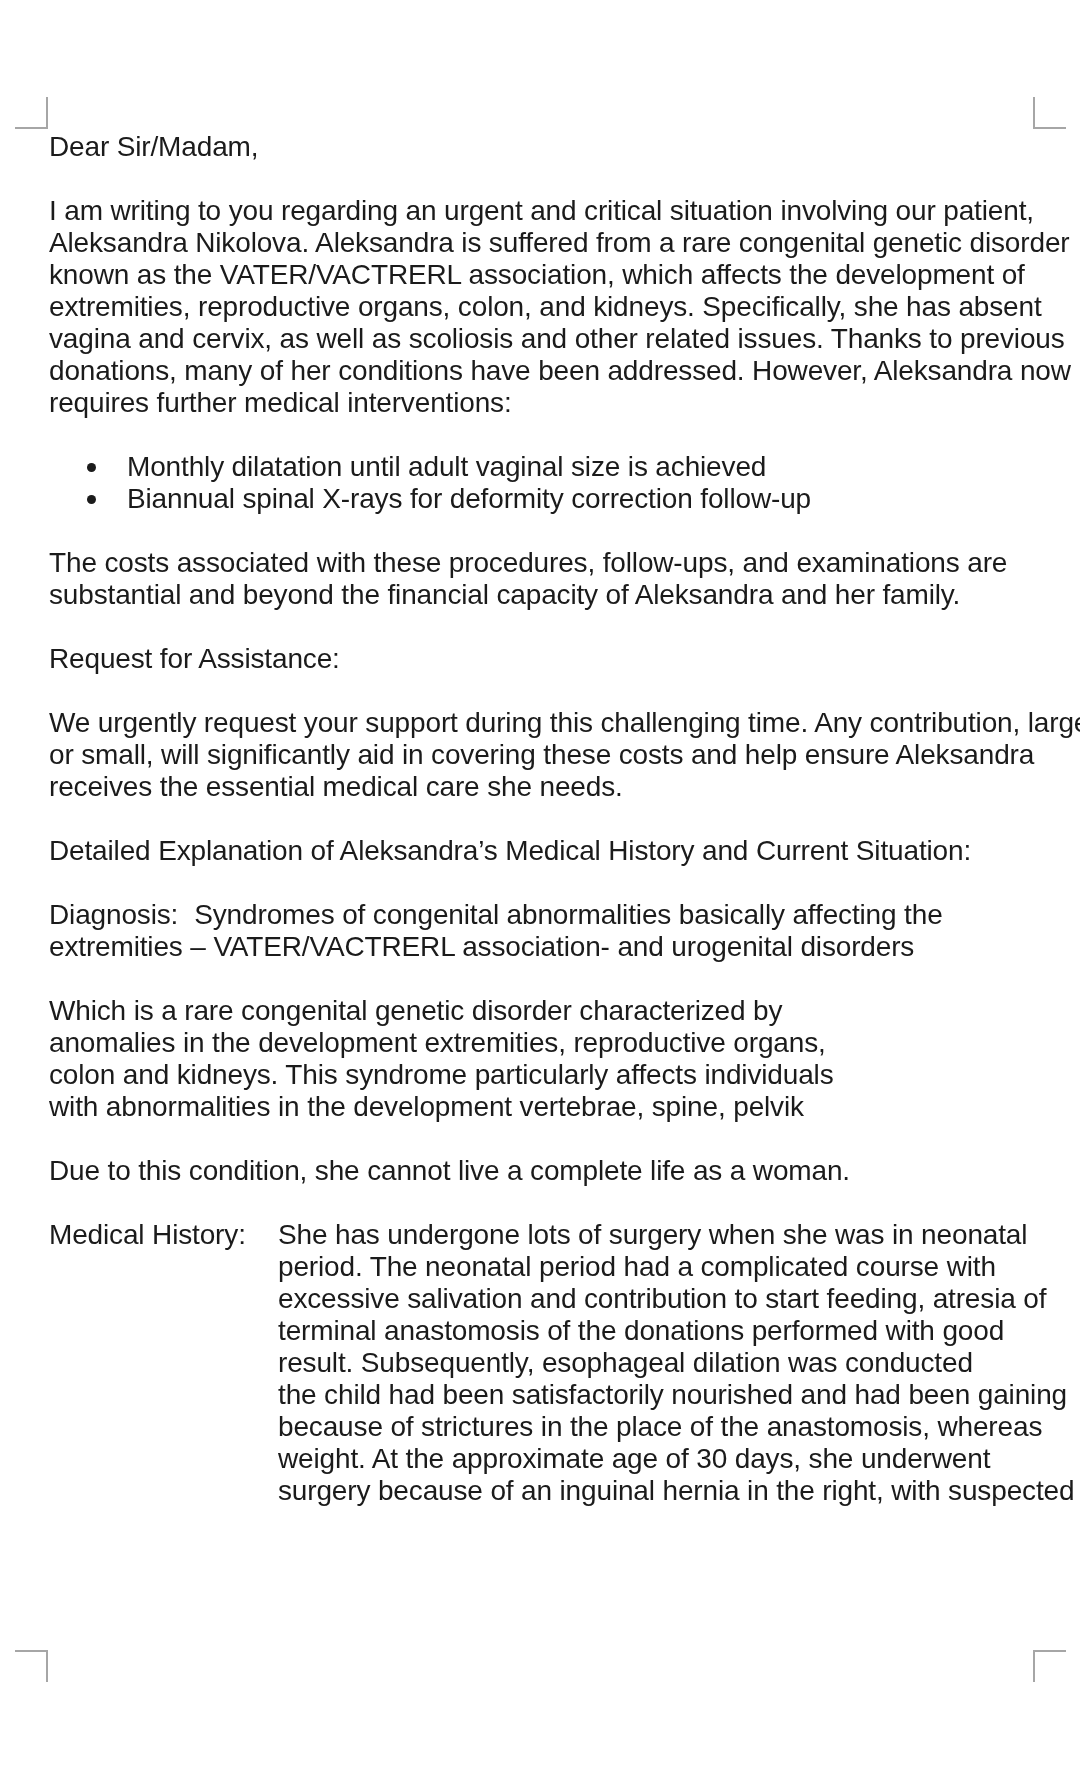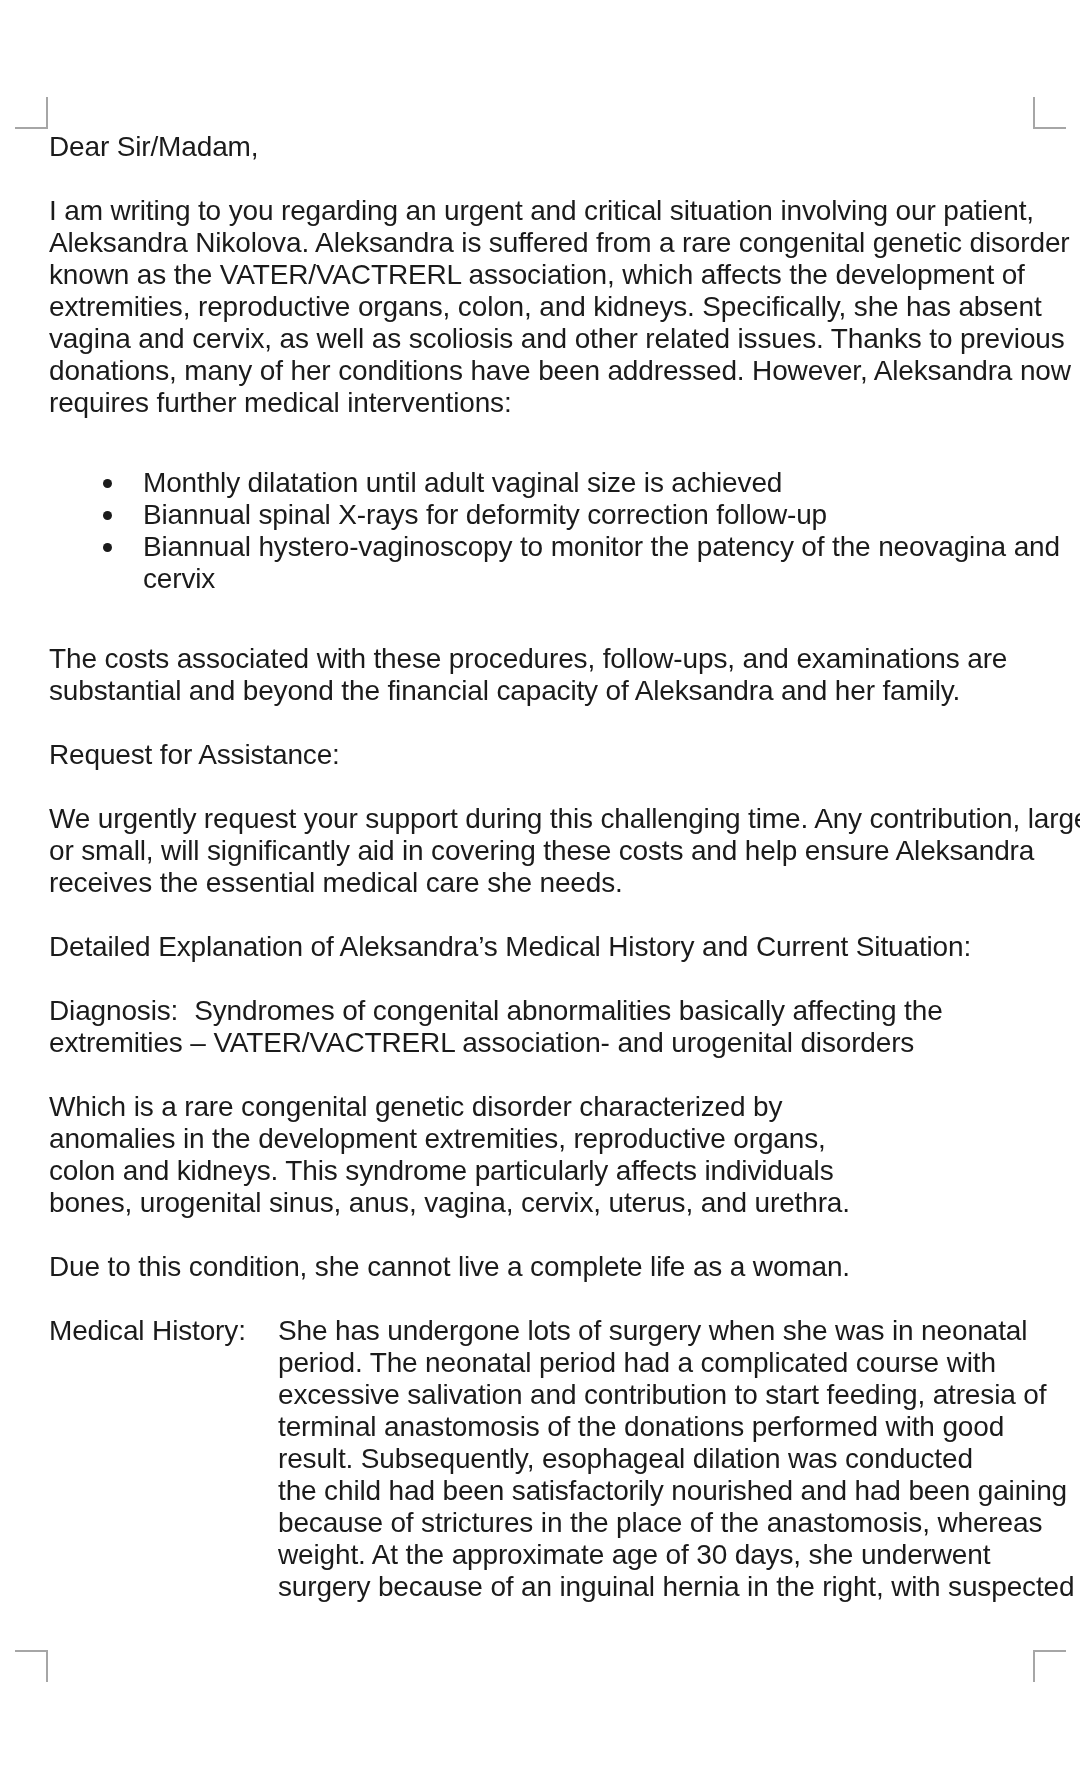--- a/index.html
+++ b/index.html
@@ -35,21 +35,21 @@
     top: 131px;
     width: 1000px;
     font-size: 28px;
     line-height: 32px;
     letter-spacing: -0.15px;
   }
   .line { display: block; white-space: nowrap; height: 32px; }
   .blank { display: block; height: 32px; }
   .heading { font-weight: 500; }
 
-  .bullets { margin: 16px; padding: 0; list-style: none; }
+  .bullets { margin: 0; padding: 0; list-style: none; }
   .bullet-item { position: relative; padding-left: 78px; }
   .bullet-dot {
     position: absolute;
     left: 38px;
     top: 12px;
     width: 9px;
     height: 9px;
     border-radius: 50%;
     background: #1b1b1b;
   }
@@ -86,25 +86,20 @@
 
   <ul class="bullets">
     <li class="bullet-item">
       <span class="bullet-dot"></span>
       <span class="line">Monthly dilatation until adult vaginal size is achieved</span>
     </li>
     <li class="bullet-item">
       <span class="bullet-dot"></span>
       <span class="line">Biannual spinal X-rays for deformity correction follow-up</span>
     </li>
-    <li class="bullet-item">
-      <span class="bullet-dot"></span>
-      <span class="line">Biannual hystero-vaginoscopy to monitor the patency of the neovagina and</span>
-      <span class="line">cervix</span>
-    </li>
   </ul>
   <span class="blank"></span>
 
   <div>
     <span class="line">The costs associated with these procedures, follow-ups, and examinations are</span>
     <span class="line">substantial and beyond the financial capacity of Aleksandra and her family.</span>
   </div>
   <span class="blank"></span>
 
   <span class="line heading">Request for Assistance:</span>
@@ -123,21 +118,21 @@
   <div>
     <span class="line">
       <span class="heading inline-label">Diagnosis:</span><span>Syndromes of congenital abnormalities basically affecting the</span>
     </span>
     <span class="line">extremities – VATER/VACTRERL association- and urogenital disorders</span>
     <span class="blank"></span>
     <div class="indent-block">
       <span class="line">Which is a rare congenital genetic disorder characterized by</span>
       <span class="line">anomalies in the development extremities, reproductive organs,</span>
       <span class="line">colon and kidneys. This syndrome particularly affects individuals</span>
-      <span class="line">bones, urogenital sinus, anus, vagina, cervix, uterus, and urethra.</span>
+      <span class="line">with abnormalities in the development vertebrae, spine, pelvik</span>
       <span class="blank"></span>
       <span class="line">Due to this condition, she cannot live a complete life as a woman.</span>
     </div>
   </div>
   <span class="blank"></span>
 
   <div class="row">
     <span class="row-label heading">Medical History:</span>
     <div class="row-body">
       <span class="line">She has undergone lots of surgery when she was in neonatal</span>

